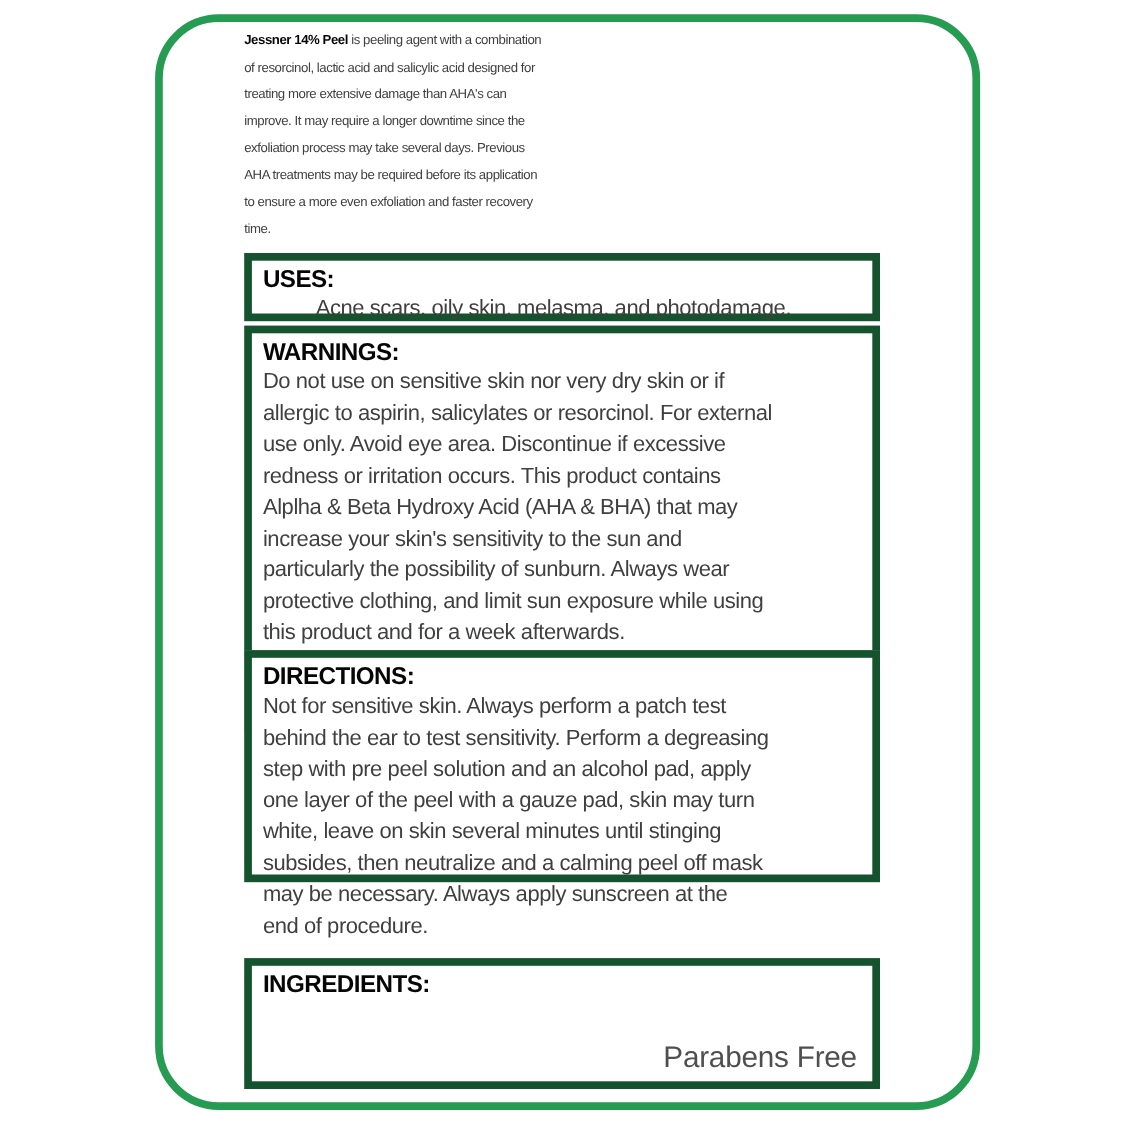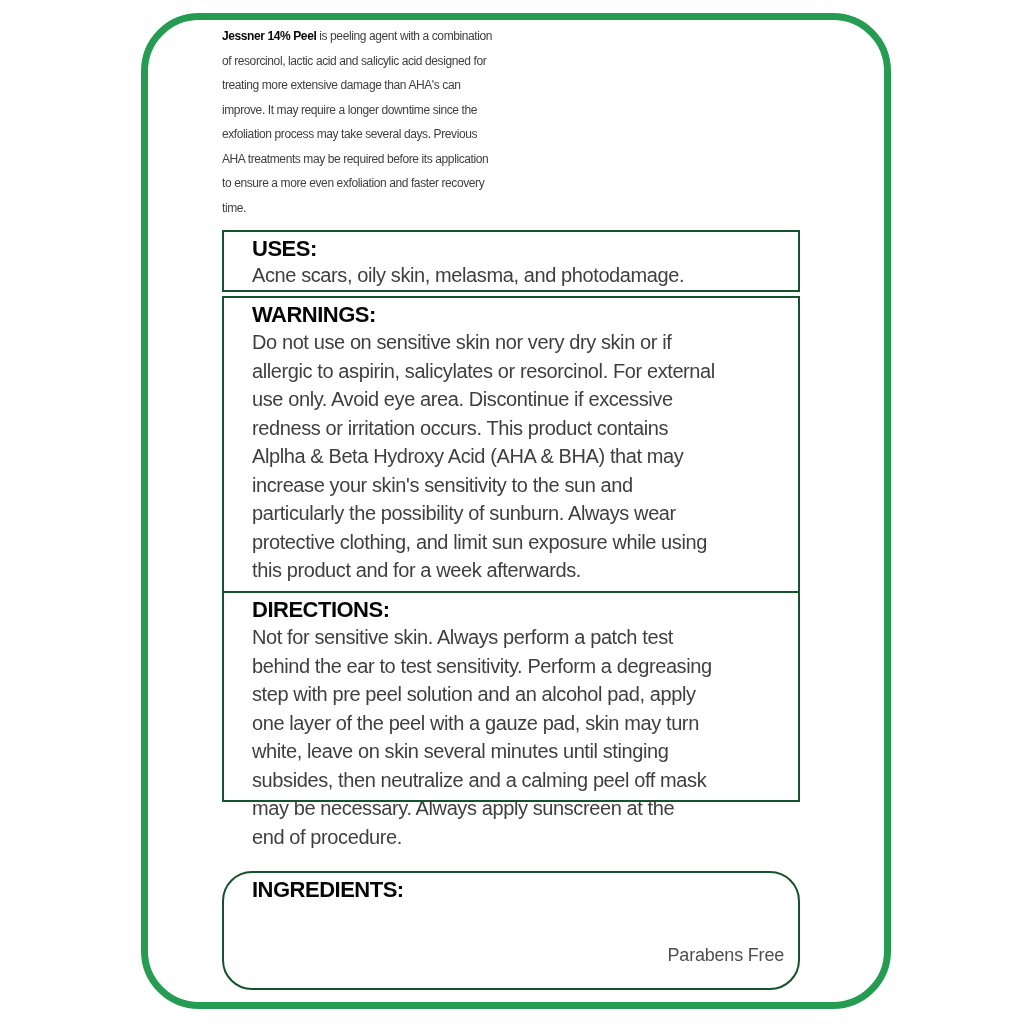--- a/index.html
+++ b/index.html
@@ -41,50 +41,50 @@
   }
   .intro .brand {
     font-weight: bold;
     color: #070707;
   }
   .section-box {
     position: absolute;
     left: 222px;
     width: 578px;
     box-sizing: border-box;
-    border: 2px solid #14532d;
+    border: 7px solid #14532d;
     background: #ffffff;
-    padding: 4px 10px 6px 28px;
+    padding: 4px 10px 6px 10px;
   }
   .box-uses        { top: 230px; height: 62px;  }
   .box-warnings    { top: 296px; height: 368px; }
   .box-directions  { top: 591px; height: 211px; }
-  .box-ingredients { top: 871px; height: 119px; border-radius: 30px; }
+  .box-ingredients { top: 871px; height: 119px; }
   .section-heading {
     margin: 0;
     font-size: 22px;
     line-height: 26px;
     font-weight: bold;
     letter-spacing: -0.5px;
     color: #060606;
   }
   .section-body {
     margin: 0;
     font-size: 20px;
     line-height: 28.5px;
     letter-spacing: -0.4px;
     color: #3f3f3f;
     white-space: pre-line;
   }
-  .box-uses .section-body { line-height: 26px; }
+  .box-uses .section-body { line-height: 26px; margin-left: 48px; }
   .parabens-note {
     position: absolute;
     right: 14px;
-    bottom: 22px;
-    font-size: 18px;
+    bottom: 6px;
+    font-size: 27px;
     letter-spacing: -0.2px;
     color: #4f4f4f;
   }
 </style>
 </head>
 <body>
 
 <div class="stage">
   <div class="label-frame"></div>
 

